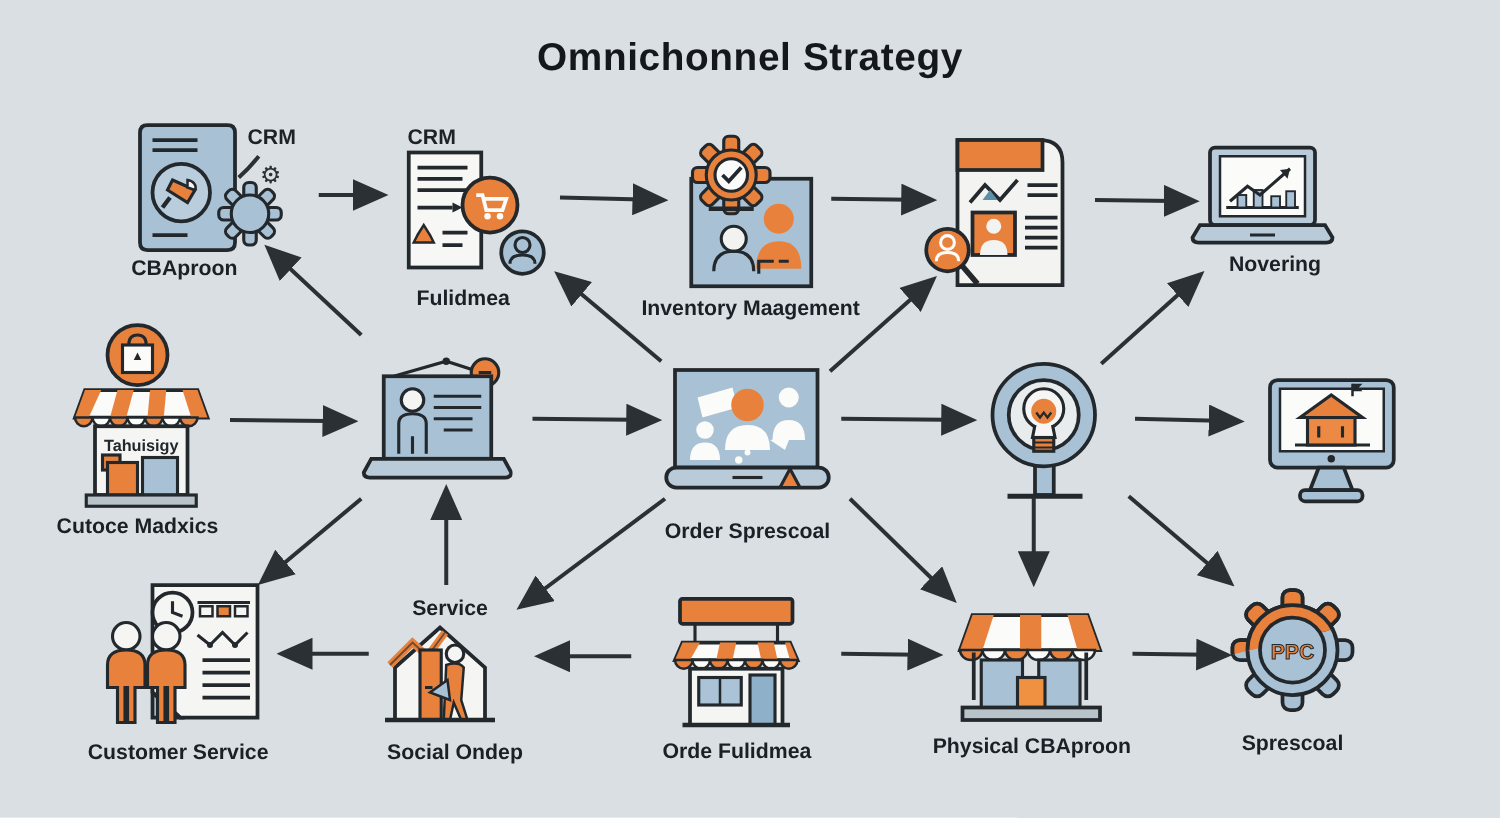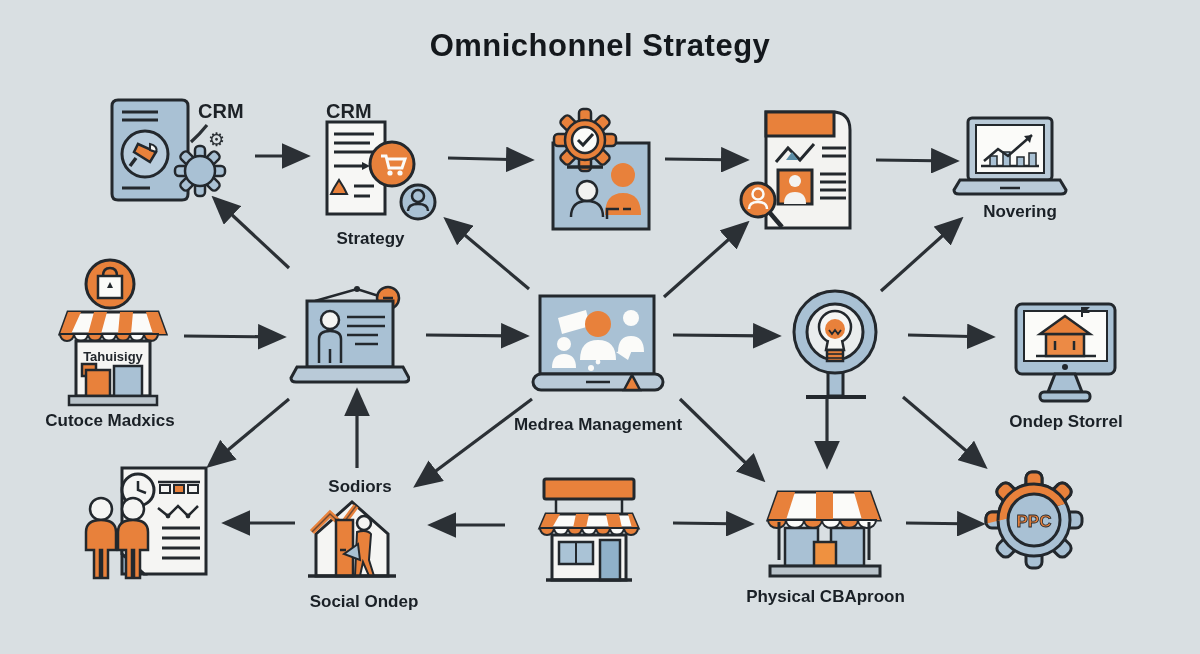--- a/index.html
+++ b/index.html
@@ -13,21 +13,21 @@
   #title{
     position:absolute;left:0;top:28px;width:1200px;
     text-align:center;font-size:31px;font-weight:800;
     color:#14181c;letter-spacing:.5px;
   }
   .label{
     position:absolute;text-align:center;
     font-size:17px;font-weight:700;color:#1a2026;
   }
   .tag{
-    position:absolute;font-size:20px;font-weight:800;color:#1d2227;
+    position:absolute;font-size:17px;font-weight:800;color:#1d2227;
   }
   .glyph{position:absolute;color:#2a2f34;}
   .icon{position:absolute;z-index:10;}
   #arrows{position:absolute;left:0;top:0;z-index:20;}
   .arrow{stroke:#2b3035;stroke-width:3.2;fill:none;}
   .lbl-layer{position:absolute;inset:0;z-index:30;pointer-events:none;}
   svg text{font-family:"Liberation Sans", sans-serif;}
 </style>
 </head>
 <body>
@@ -366,23 +366,27 @@
     <line class="arrow" marker-end="url(#ah)" x1="505" y1="525" x2="432" y2="525"></line>
     <line class="arrow" marker-end="url(#ah)" x1="673" y1="523" x2="750" y2="524"></line>
     <line class="arrow" marker-end="url(#ah)" x1="906" y1="523" x2="981" y2="524"></line>
   </svg>
 
   <div class="lbl-layer">
     <div class="tag" style="left:198px;top:100px">CRM</div>
     <div class="glyph" style="left:208px;top:128px;font-size:19px">⚙</div>
     <div class="tag" style="left:326px;top:100px">CRM</div>
 
-    <div class="label" style="left:288px;top:229px;width:165px">Strategy</div>
+    <div class="label" style="left:55px;top:205px;width:185px">CBAproon</div>
+    <div class="label" style="left:288px;top:229px;width:165px">Fulidmea</div>
+    <div class="label" style="left:498px;top:237px;width:205px">Inventory Maagement</div>
     <div class="label" style="left:945px;top:202px;width:150px">Novering</div>
     <div class="label" style="left:15px;top:411px;width:190px">Cutoce Madxics</div>
-    <div class="label" style="left:300px;top:477px;width:120px">Sodiors</div>
-    <div class="label" style="left:492px;top:415px;width:212px">Medrea Management</div>
-    <div class="label" style="left:972px;top:412px;width:188px">Ondep Storrel</div>
+    <div class="label" style="left:300px;top:477px;width:120px">Service</div>
+    <div class="label" style="left:492px;top:415px;width:212px">Order Sprescoal</div>
+    <div class="label" style="left:35px;top:592px;width:215px">Customer Service</div>
     <div class="label" style="left:268px;top:592px;width:192px">Social Ondep</div>
+    <div class="label" style="left:492px;top:591px;width:195px">Orde Fulidmea</div>
     <div class="label" style="left:728px;top:587px;width:195px">Physical CBAproon</div>
+    <div class="label" style="left:948px;top:585px;width:172px">Sprescoal</div>
   </div>
 
 </div>
 
 </body></html>

